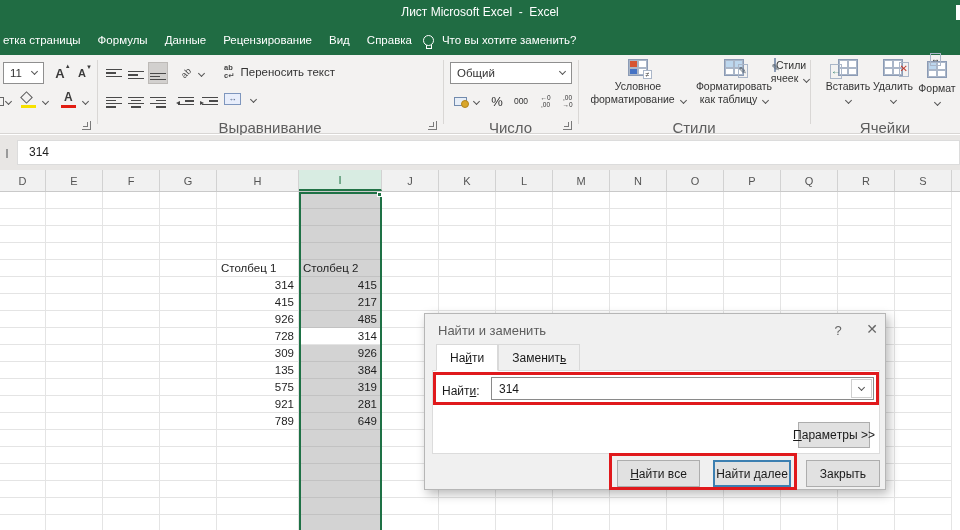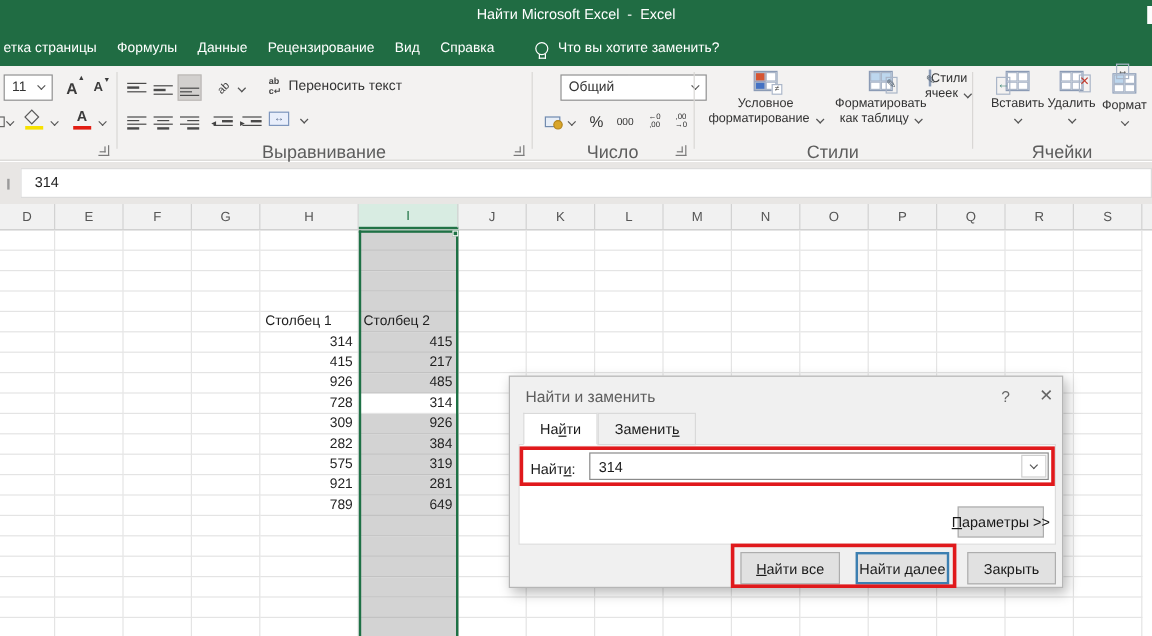--- a/index.html
+++ b/index.html
@@ -8,21 +8,21 @@
   body { position:relative; }
 
   
   .titlebar { position:absolute; left:0; top:0; width:960px; height:25px; background:#206c43; }
   .title-text { position:absolute; left:0; right:0; top:5px; text-align:center; color:#fff;
     font-size:12px; white-space:pre; }
   .win-sliver { position:absolute; right:0; top:5px; width:4px; height:15px; background:#fdfdfd; }
 
   
   .tabbar { position:absolute; left:0; top:25px; width:960px; height:30px; background:#206c43;
-    display:flex; align-items:center; gap:24px; padding-left:3px; color:#fff; font-size:11.5px; }
+    display:flex; align-items:center; gap:1px; padding-left:3px; color:#fff; font-size:11.5px; }
   .tabbar .rtab { cursor:default; white-space:nowrap; }
   .assist { display:flex; align-items:center; gap:8px; margin-left:10px; }
   .bulb { width:11px; height:11px; border:1.3px solid #fff; border-radius:50%; position:relative; }
   .bulb::after { content:""; position:absolute; left:2.2px; bottom:-4px; width:4px; height:3px;
     border:1px solid #fff; border-top:none; }
 
   
   .ribbon { position:absolute; left:0; top:55px; width:960px; height:79px; background:#f3f2f1;
     border-bottom:1px solid #d8d6d4; font-size:12px; color:#333; }
   .ribbon .sep { position:absolute; top:5px; height:64px; width:1px; background:#d9d7d5; }
@@ -124,21 +124,21 @@
   .btn-findnext { left:288px; top:146px; width:78px; height:27px; border:2px solid #3c7fb1; }
   .btn-close { left:381px; top:146px; width:74px; height:27px; }
   .redbox2 { position:absolute; left:184px; top:139px; width:188px; height:37px;
     border:3px solid #e0191c; z-index:8; pointer-events:none; }
   u { text-decoration:underline; }
 </style>
 </head>
 <body>
 
 <div class="titlebar">
-  <div class="title-text">Найти Microsoft Excel  -  Excel</div>
+  <div class="title-text">Лист Microsoft Excel  -  Excel</div>
   <div class="win-sliver"></div>
 </div>
 
 <div class="tabbar">
   <span id="rtabs" style="display:flex;gap:17px;">
       <span class="rtab">етка страницы</span>
       <span class="rtab">Формулы</span>
       <span class="rtab">Данные</span>
       <span class="rtab">Рецензирование</span>
       <span class="rtab">Вид</span>
@@ -255,21 +255,21 @@
     <span class="wraplbl">Переносить текст</span>
   </div>
   <div style="position:absolute;left:224px;top:38px;display:flex;align-items:center;gap:6px;">
     <span class="merge-ico">↔</span>
     <span class="cv" style="margin-left:4px;"></span>
   </div>
   <div class="grp-label" style="left:97px;width:346px;">Выравнивание</div>
   <span class="lau" style="left:428px;top:66px;"></span>
   <div class="sep" style="left:443px;"></div>
 
-  <div class="combo" style="left:450px;top:7px;width:122px;height:22px;margin-left:17px;">
+  <div class="combo" style="left:450px;top:7px;width:122px;height:22px;">
     <span class="val">Общий</span>
     <span class="cv"></span>
   </div>
   <div class="sbtn" style="left:450px;top:35px;">
     <span class="bill"></span>
   </div>
   <span class="cv" style="position:absolute;left:474px;top:44px;"></span>
   <div class="sbtn" style="left:488px;top:35px;width:18px;font-size:13px;color:#333;">
     <span>%</span>
   </div>
@@ -562,21 +562,21 @@
         <div class="cell" style="width: 57px;"></div>
         <div class="cell" style="width: 57px;"></div>
         <div class="cell" style="width: 57px;"></div>
         <div class="cell" style="width: 57px;"></div>
       </div>
       <div class="grow">
         <div class="cell" style="width: 46px;"></div>
         <div class="cell" style="width: 57px;"></div>
         <div class="cell" style="width: 57px;"></div>
         <div class="cell" style="width: 57px;"></div>
-        <div class="cell num" style="width: 82px;">282</div>
+        <div class="cell num" style="width: 82px;">135</div>
         <div class="cell selcell num" style="width: 83px;">384</div>
         <div class="cell" style="width: 57px;"></div>
         <div class="cell" style="width: 57px;"></div>
         <div class="cell" style="width: 57px;"></div>
         <div class="cell" style="width: 57px;"></div>
         <div class="cell" style="width: 57px;"></div>
         <div class="cell" style="width: 57px;"></div>
         <div class="cell" style="width: 57px;"></div>
         <div class="cell" style="width: 57px;"></div>
         <div class="cell" style="width: 57px;"></div>

